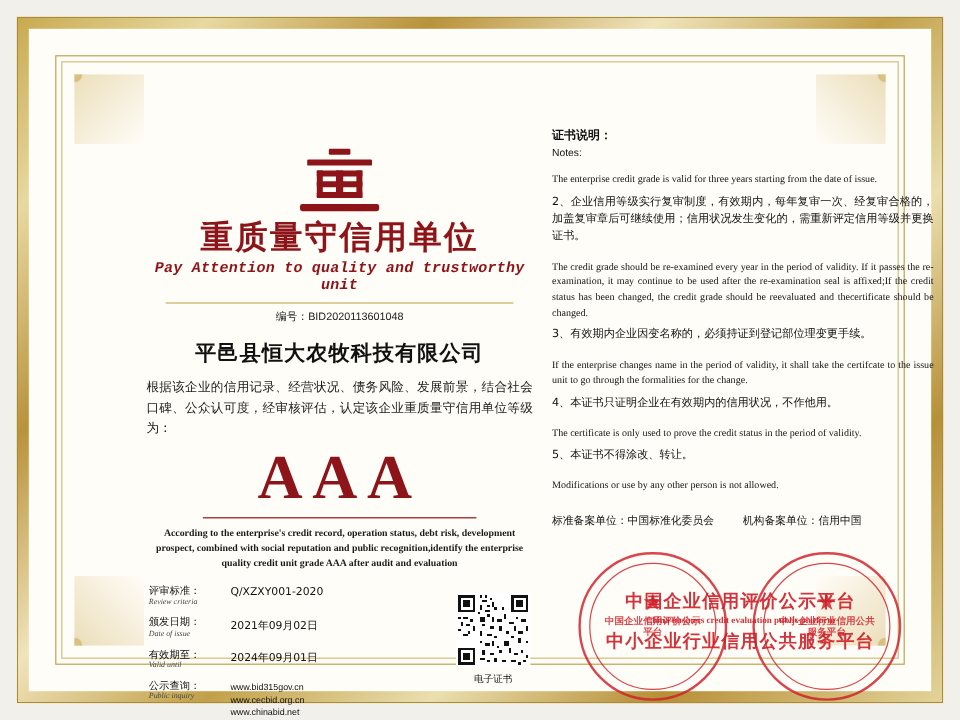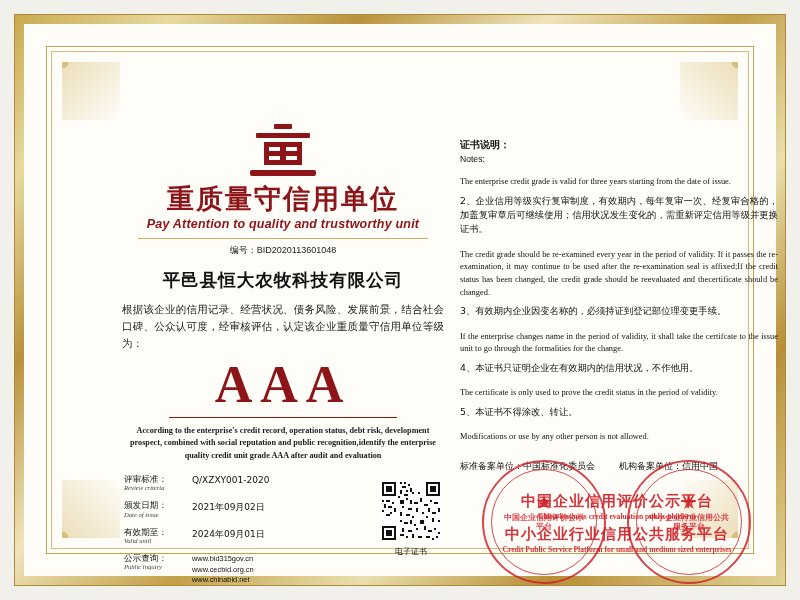--- a/index.html
+++ b/index.html
@@ -54,21 +54,21 @@
   }
   .emblem{
     margin:0 auto 2px auto;width:78px;height:62px;position:relative;
   }
   .title-cn{
     font-family:"DejaVu Sans", sans-serif;
     font-size:27px;font-weight:bold;color:#8d1418;letter-spacing:2px;
     line-height:1.1;margin-top:2px;
   }
   .title-en{
-    font-family:Liberation Sans, sans-serif;
+    font-family:Liberation Mono, monospace;
     font-size:12.5px;font-weight:bold;color:#8d1418;
     font-style:italic;margin-top:3px;letter-spacing:.2px;
   }
   .rule{
     width:290px;height:1px;background:#c9ae62;margin:7px auto 5px auto;
   }
   .cert-no-row{
     font-size:9px;color:#222;margin-top:2px;
   }
   .cert-no-row .lbl{font-family:"DejaVu Sans",sans-serif;}
@@ -110,21 +110,21 @@
     position:absolute;right:6px;top:6px;width:62px;height:62px;
     background:#fff;
   }
   .qr-cap{
     position:absolute;right:6px;top:72px;width:62px;text-align:center;
     font-family:"DejaVu Sans",sans-serif;font-size:8px;color:#111;
   }
 
   
   .right{
-    position:absolute;left:398px;top:76px;width:318px;
+    position:absolute;left:398px;top:44px;width:318px;
   }
   .r-head{font-family:"DejaVu Sans",sans-serif;font-size:10px;color:#111;font-weight:bold;}
   .r-head-en{font-family:Liberation Sans, sans-serif;font-size:8.6px;color:#111;margin-top:2px;}
   .r-item{margin-top:5px;}
   .r-cn{font-family:"DejaVu Sans",sans-serif;font-size:9.3px;color:#111;line-height:1.55;text-align:justify;}
   .r-en{font-family:"Liberation Serif",serif;font-size:8.4px;color:#111;line-height:1.5;margin-top:12px;text-align:justify;}
   .r-sec{margin-top:10px;}
   .r-sec .t-cn{font-family:"DejaVu Sans",sans-serif;font-size:9.3px;color:#111;}
   .r-sec .t-en{font-family:"Liberation Serif",serif;font-size:8.4px;color:#111;margin-top:2px;}
   .r-filing{
@@ -374,19 +374,18 @@
           <div class="inner">
             <div class="star">★</div>
             <div class="seal-txt">中小企业行业信用公共服务平台</div>
           </div>
         </div>
 
         <div class="platform-band">
           <div class="l1">中国企业信用评价公示平台</div>
           <div class="l1e">China business credit evaluation public platform</div>
           <div class="l2">中小企业行业信用公共服务平台</div>
-          <div class="l2e">Credit Public Service Platform for small and medium sized enterprises</div>
         </div>
 
       </div>
     </div>
   </div>
 </div>
 
 </body></html>

